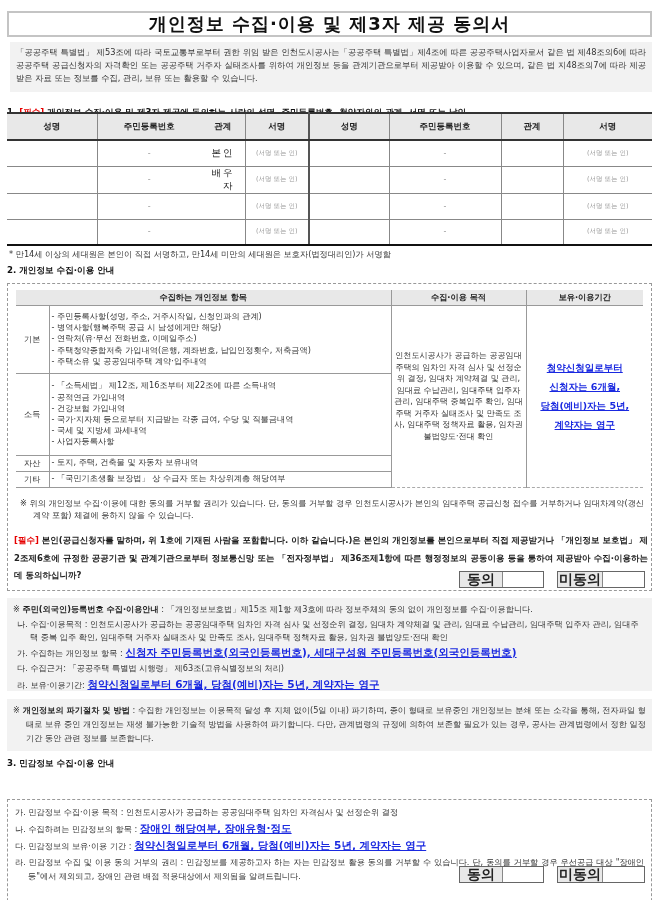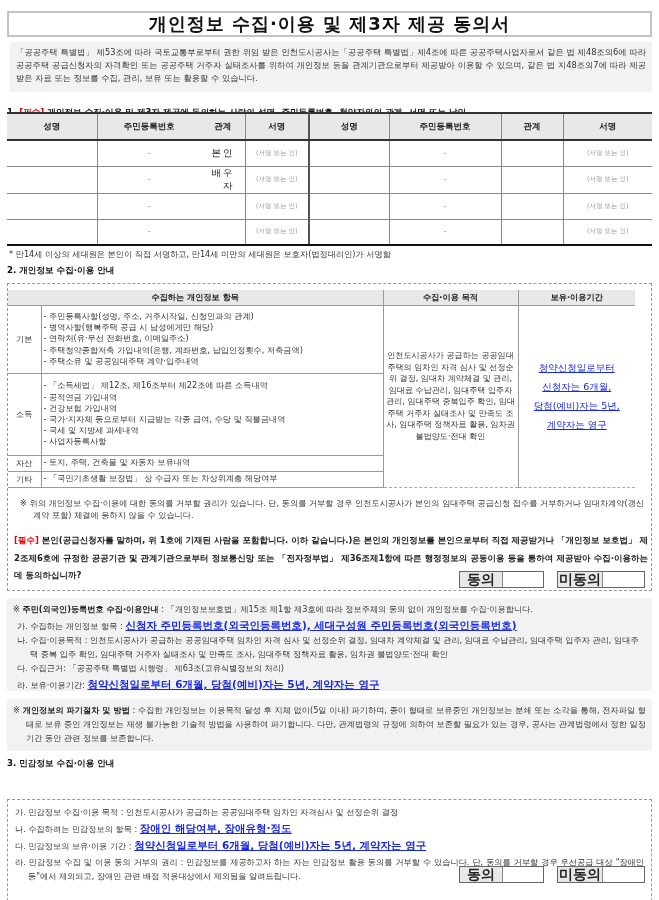--- a/index.html
+++ b/index.html
@@ -16,27 +16,27 @@
   .sign-table { left: 7px; top: 112px; width: 645px; }
   .sign-table th { background: #e8e8e8; height: 27px; font-size: 8.5px; font-weight: bold; color: #222; border-right: 1px solid #888; border-bottom: 2px solid #333; border-top: 2px solid #333; }
   .sign-table td { height: 26px; font-size: 8px; color: #999; border-right: 1px solid #888; border-bottom: 1px solid #888; text-align: center; }
   .sign-table tr:last-child td { border-bottom: 2px solid #111; }
   .sign-table .mid { border-right: 2px solid #555; }
   .sign-table .lastc { border-right: none; }
   .sign-table td.rel { text-align: right; padding-right: 10px; color: #222; font-size: 9.5px; letter-spacing: 2px; }
   .sign-table td.sig { font-size: 6.5px; color: #999; }
   .note1 { left: 9px; top: 249px; font-size: 8.2px; color: #333; white-space: nowrap; }
   .box2 { left: 7px; top: 283px; width: 645px; height: 308px; border: 1px dashed #999; }
-  .info-table { left: 8px; top: 290px; width: 627px; }
+  .info-table { left: 16px; top: 290px; width: 627px; }
   .info-table th { background: #e8e8e8; height: 15px; font-size: 8.2px; font-weight: bold; color: #222; border: 1px solid #999; border-top: none; }
   .info-table td { border: 1px solid #999; font-size: 8.2px; color: #333; vertical-align: middle; }
   .info-table td.cat { text-align: center; width: 33px; border-left: none; }
   .info-table td.items { padding: 1px 2px; line-height: 11.2px; }
   .info-table td.purpose { text-align: center; line-height: 11.5px; padding: 0 2px; font-size: 8.1px; }
-  .info-table td.period { text-align: center; border-right: none; line-height: 19px; font-weight: normal; font-size: 9.5px; }
+  .info-table td.period { text-align: center; border-right: none; line-height: 19px; font-weight: bold; font-size: 9.5px; }
   .info-table td.period span { color: #1a29e0; text-decoration: underline; }
   .info-table .dashrow td { border-bottom: 1px dashed #aaa; }
   .note2 { left: 20px; top: 497px; width: 625px; font-size: 8.2px; line-height: 12px; color: #333; padding-left: 13px; text-indent: -13px; }
   .consent1 { left: 14px; top: 532px; width: 634px; font-size: 8.5px; line-height: 17.5px; font-weight: bold; color: #222; text-align: justify; }
   .agree-box { display: flex; border: 1px solid #666; height: 17px; }
   .agree-box .lbl { background: #e8e8e8; font-weight: bold; font-size: 14px; display: flex; align-items: center; justify-content: center; border-right: 1px solid #888; color: #222; }
   .agree-box .blank { background: #fff; }
   .box-rrn { left: 7px; top: 598px; width: 645px; height: 93px; background: #f2f2f2; padding: 4px 6px; font-size: 8.2px; line-height: 15.5px; color: #333; }
   .box-rrn .sub { padding-left: 4px; }
   .box-rrn .big { font-size: 10.5px; font-weight: bold; color: #1a29e0; text-decoration: underline; }
@@ -207,24 +207,24 @@
 <div class="abs agree-box" style="left:557px; top:571px; width:88px;">
   <div class="lbl" style="width:45px;">미동의</div>
   <div class="blank" style="flex:1;"></div>
 </div>
 
 <div class="abs box-rrn">
   <div>
     <span>※</span>
     <b>주민(외국인)등록번호 수집·이용안내</b><span> : 「개인정보보호법」제15조 제1항 제3호에 따라 정보주체의 동의 없이 개인정보를 수집·이용합니다.</span>
   </div>
+  <div class="sub" style="padding-left:17px;text-indent:-13px;line-height:13.5px;">나. 수집·이용목적 : 인천도시공사가 공급하는 공공임대주택 임차인 자격 심사 및 선정순위 결정, 임대차 계약체결 및 관리, 임대료 수납관리, 임대주택 입주자 관리, 임대주택 중복 입주 확인, 임대주택 거주자 실태조사 및 만족도 조사, 임대주택 정책자료 활용, 임차권 불법양도·전대 확인</div>
   <div class="sub">
     <span>가. 수집하는 개인정보 항목 : </span><span class="big">신청자 주민등록번호(외국인등록번호), 세대구성원 주민등록번호(외국인등록번호)</span>
   </div>
-  <div class="sub" style="padding-left:17px;text-indent:-13px;line-height:13.5px;">나. 수집·이용목적 : 인천도시공사가 공급하는 공공임대주택 임차인 자격 심사 및 선정순위 결정, 임대차 계약체결 및 관리, 임대료 수납관리, 임대주택 입주자 관리, 임대주택 중복 입주 확인, 임대주택 거주자 실태조사 및 만족도 조사, 임대주택 정책자료 활용, 임차권 불법양도·전대 확인</div>
   <div class="sub">다. 수집근거: 「공공주택 특별법 시행령」 제63조(고유식별정보의 처리)</div>
   <div class="sub">
     <span>라. 보유·이용기간: </span><span class="big">청약신청일로부터 6개월, 당첨(예비)자는 5년, 계약자는 영구</span>
   </div>
 </div>
 
 <div class="abs box-destroy">
   <span>※</span>
   <b>개인정보의 파기절차 및 방법</b><span> : 수집한 개인정보는 이용목적 달성 후 지체 없이(5일 이내) 파기하며, 종이 형태로 보유중인 개인정보는 분쇄 또는 소각을 통해, 전자파일 형태로 보유 중인 개인정보는 재생 불가능한 기술적 방법을 사용하여 파기합니다. 다만, 관계법령의 규정에 의하여 보존할 필요가 있는 경우, 공사는 관계법령에서 정한 일정기간 동안 관련 정보를 보존합니다.</span>
 </div>

